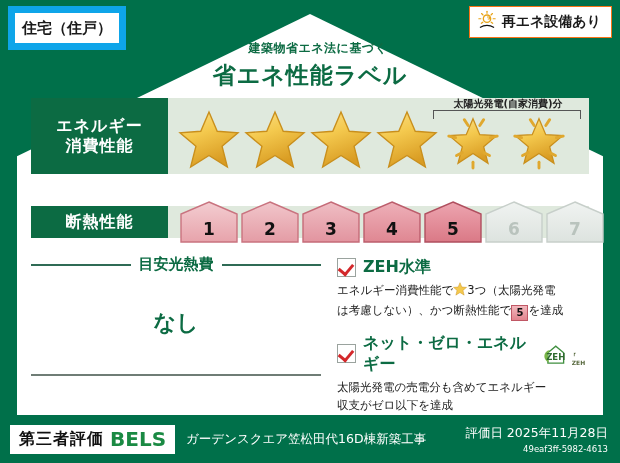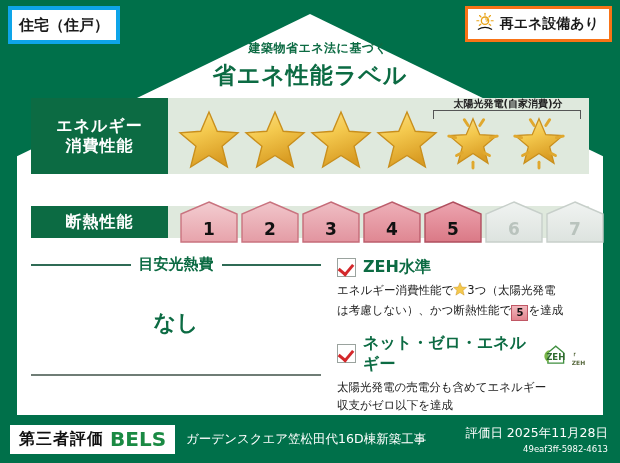--- a/index.html
+++ b/index.html
@@ -6,30 +6,30 @@
   body{
     width:620px;height:463px;overflow:hidden;
     font-family:"DejaVu Sans","Liberation Sans",sans-serif;
     background:#00704a;
   }
   .label-root{position:relative;width:620px;height:463px;background:#00704a;overflow:hidden;}
 
   
   .type-badge{
     position:absolute;left:8px;top:6px;width:104px;height:30px;
-    background:#ffffff;border:4px solid #0ea5e9;
+    background:#ffffff;border:7px solid #0ea5e9;
     display:flex;align-items:center;justify-content:center;
     font-size:15px;font-weight:bold;color:#1a1a1a;letter-spacing:0px;
     z-index:6;
   }
 
   
   .re-badge{
     position:absolute;right:8px;top:6px;height:30px;
-    background:#ffffff;border:3px solid #f97316;
+    background:#ffffff;border:1px solid #f97316;
     display:flex;align-items:center;gap:5px;padding:0 10px 0 7px;
     z-index:6;
   }
   .re-badge .txt{font-size:14px;font-weight:bold;color:#1a1a1a;}
 
   
   .house{
     position:absolute;left:17px;top:14px;right:17px;bottom:48px;
     background:#ffffff;
     -webkit-clip-path:polygon(0% 35.5%, 50% 0%, 100% 35.5%, 100% 100%, 0% 100%);

